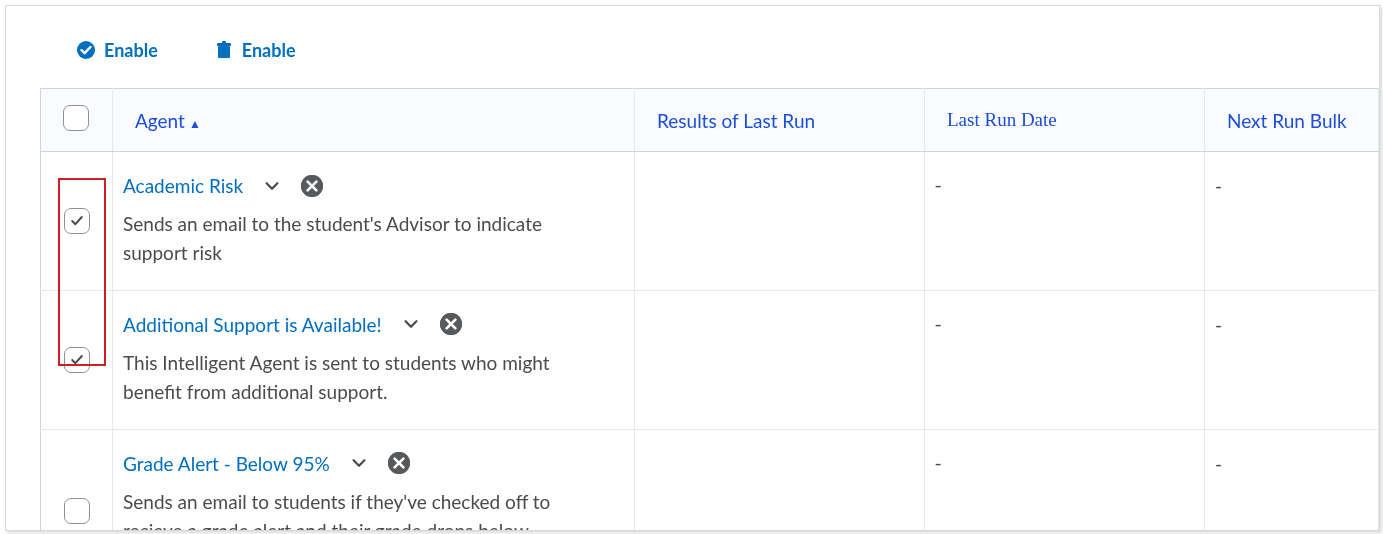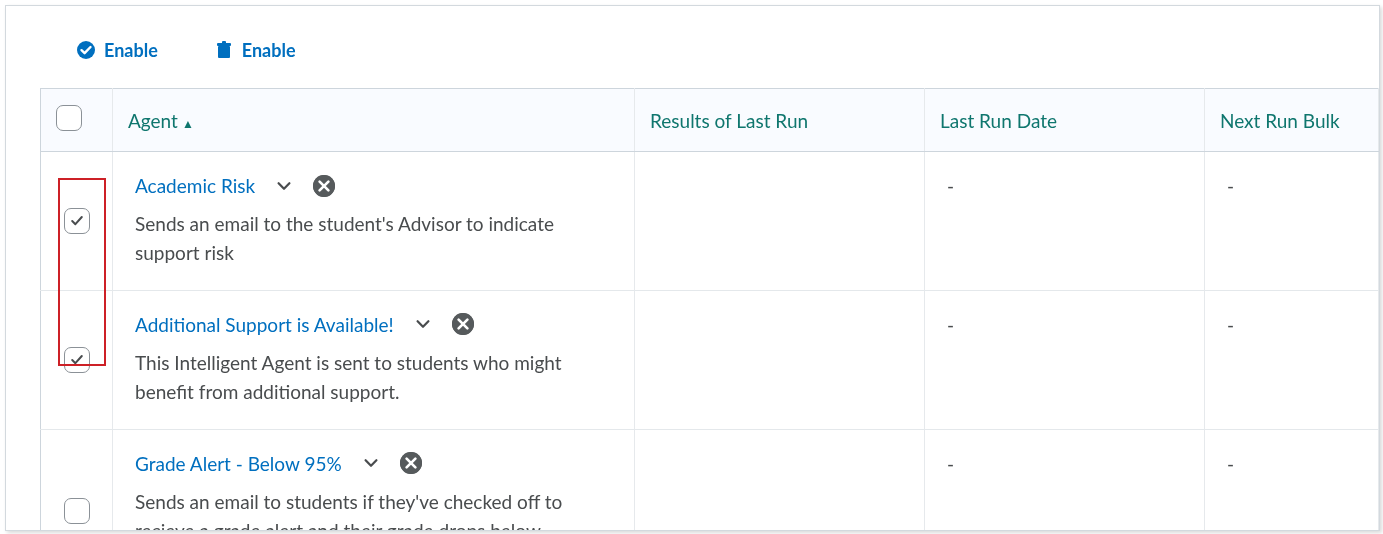--- a/index.html
+++ b/index.html
@@ -49,44 +49,44 @@
     justify-content: center;
   }
   table.agents {
     width: calc(100% - 34px);
     margin-left: 34px;
     border-collapse: collapse;
   }
   table.agents th {
     text-align: left;
     font-weight: 400;
-    color: #0f766e;
+    color: #1d4ed8;
     font-size: 19px;
     background: #f9fbff;
     border-top: 1px solid #cdd5dc;
     border-bottom: 1px solid #cdd5dc;
     border-right: 1px solid #e6e9ec;
-    padding: 16px 15px;
+    padding: 16px 22px;
     white-space: nowrap;
   }
   table.agents th:first-child { border-left: 1px solid #cdd5dc; }
   table.agents td {
     border-bottom: 1px solid #e4e8eb;
     border-right: 1px solid #e6e9ec;
-    padding: 22px 22px;
+    padding: 22px 10px;
     vertical-align: top;
     font-size: 19px;
     color: #494c4e;
   }
   table.agents td:first-child { border-left: 1px solid #cdd5dc; }
   .col-check { width: 72px; text-align: center; vertical-align: middle !important; }
   th.col-check { text-align: center; }
   .col-agent { width: 522px; }
   .col-res { width: 290px; margin-left: 15px; }
-  .col-last { width: 280px; }
+  .col-last { width: 280px; font-family: Liberation Serif, serif; }
   .col-next { }
   .checkbox {
     width: 26px;
     height: 26px;
     border: 1px solid #8b9197;
     border-radius: 7px;
     display: inline-flex;
     align-items: center;
     justify-content: center;
     cursor: pointer;

